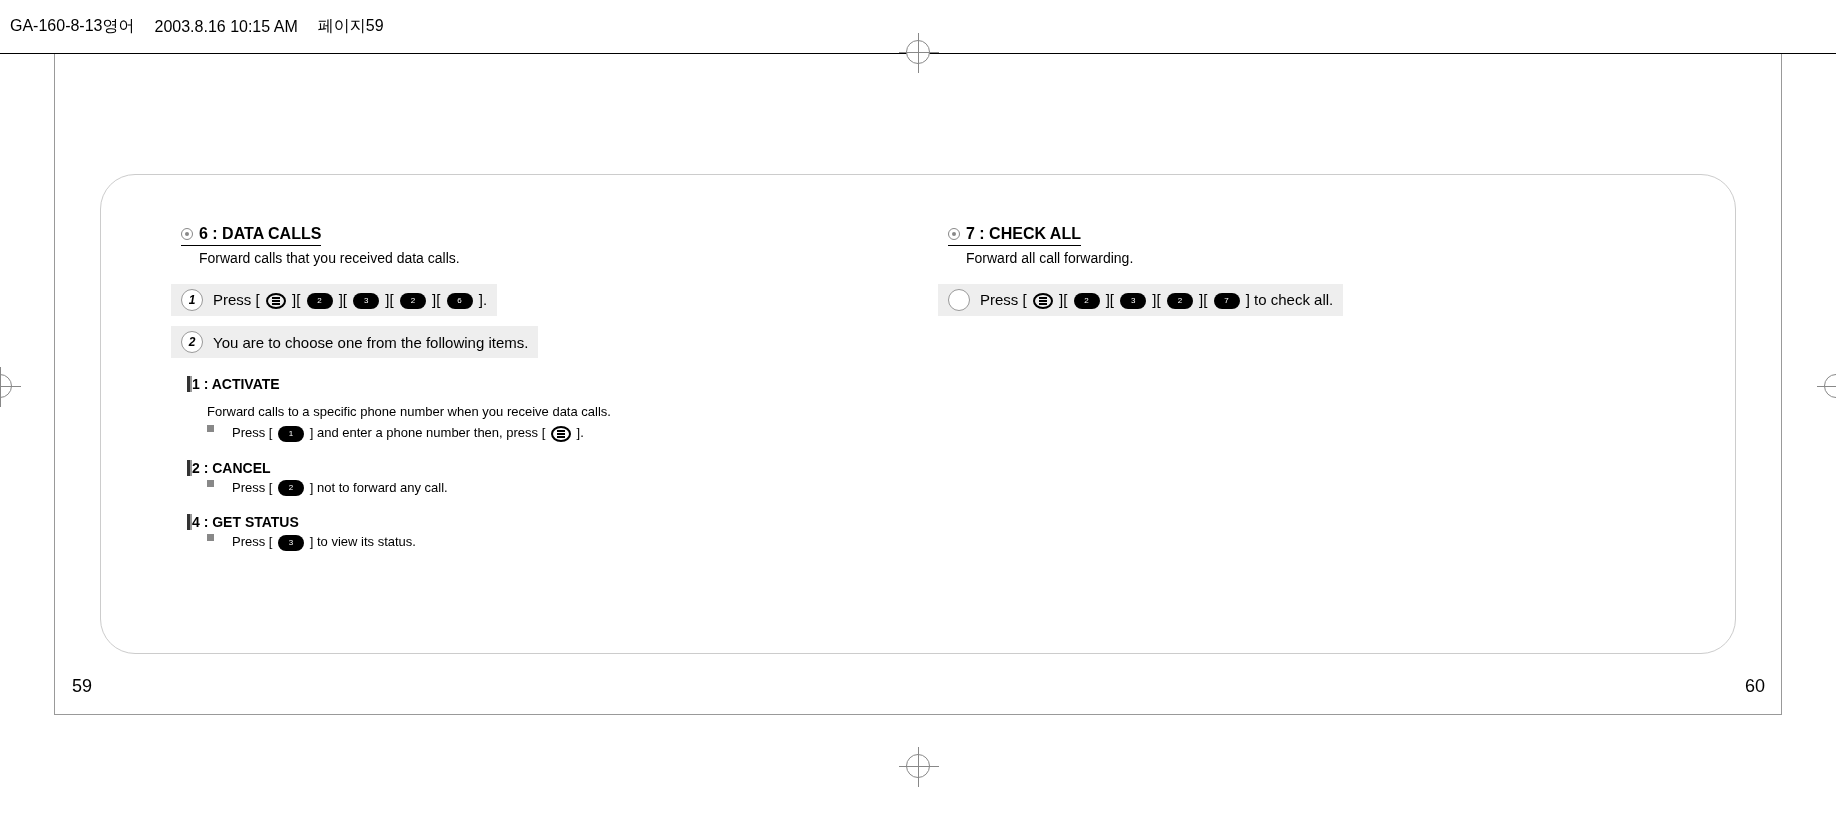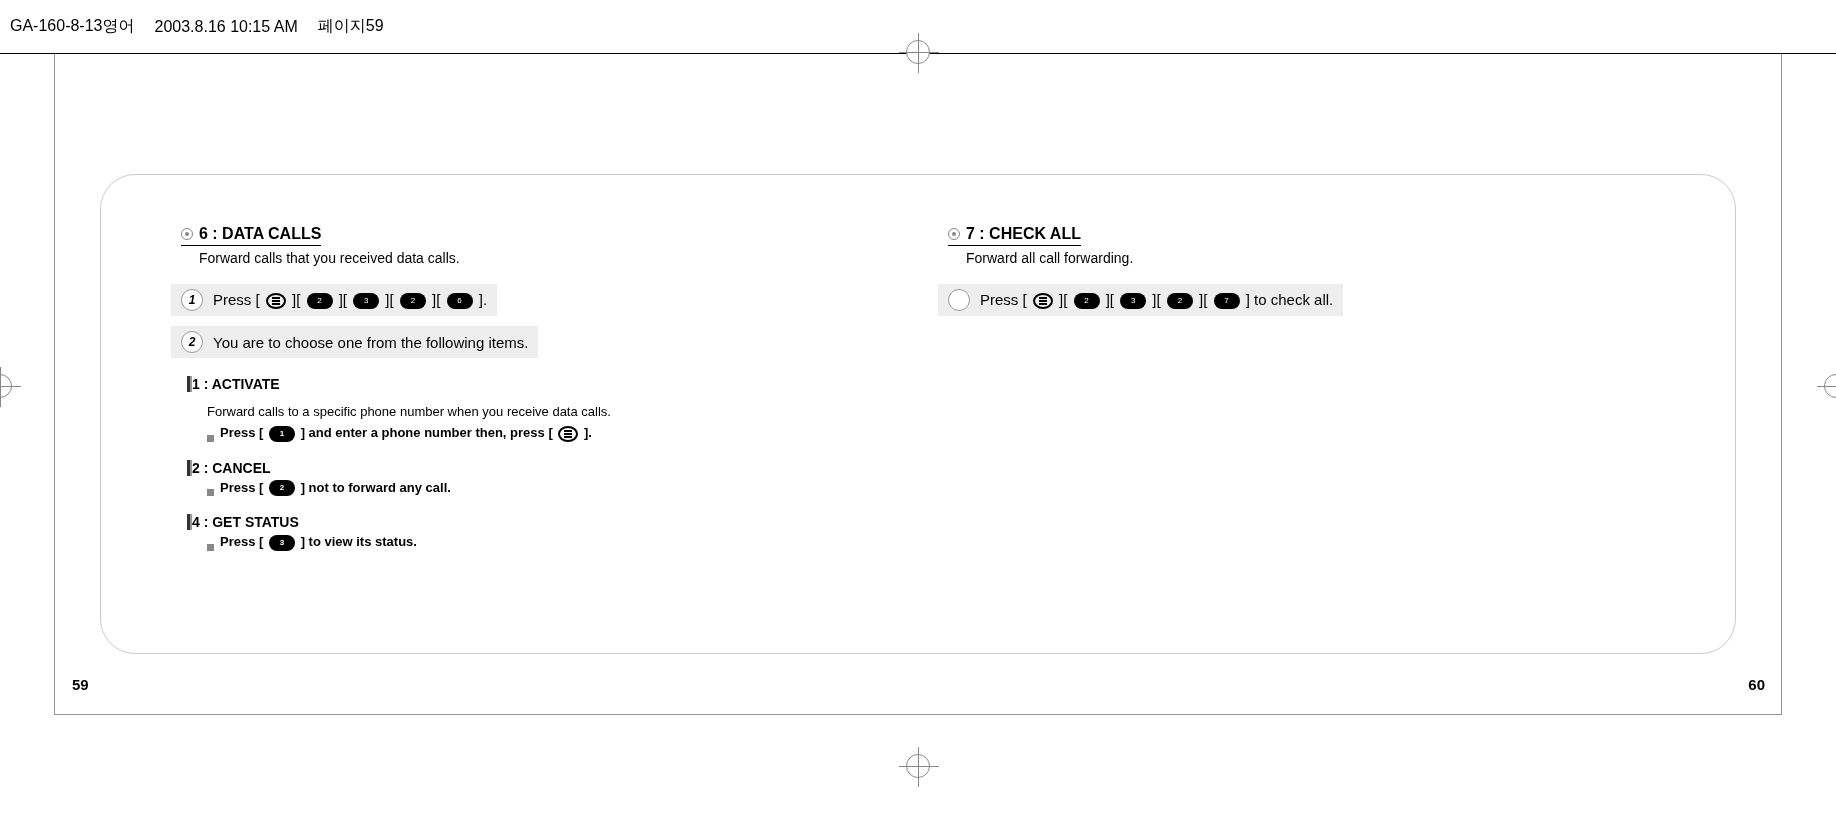--- a/index.html
+++ b/index.html
@@ -192,37 +192,36 @@
       height: 16px;
       background: linear-gradient(to right, #333 50%, #999 50%);
       flex-shrink: 0;
     }
     .sub-desc {
       font-size: 13px;
       margin: 12px 0 6px 36px;
     }
     .bullet-row {
       display: flex;
-      align-items: flex-end;
-      gap: 6px;
+      align-items: flex-start;
+      gap: 18px;
       font-size: 13px;
       margin: 2px 0 0 36px;
-      font-weight: bold;
     }
     .bullet-sq {
       width: 7px;
       height: 7px;
       background: #888;
       flex-shrink: 0;
     }
     .page-num {
       position: absolute;
       top: 622px;
-      font-weight: bold;
-      font-size: 15px;
+      font-weight: normal;
+      font-size: 18px;
     }
     .page-left {
       left: 72px;
     }
     .page-right {
       right: 71px;
     }
   </style>
 </head>
 <body>

